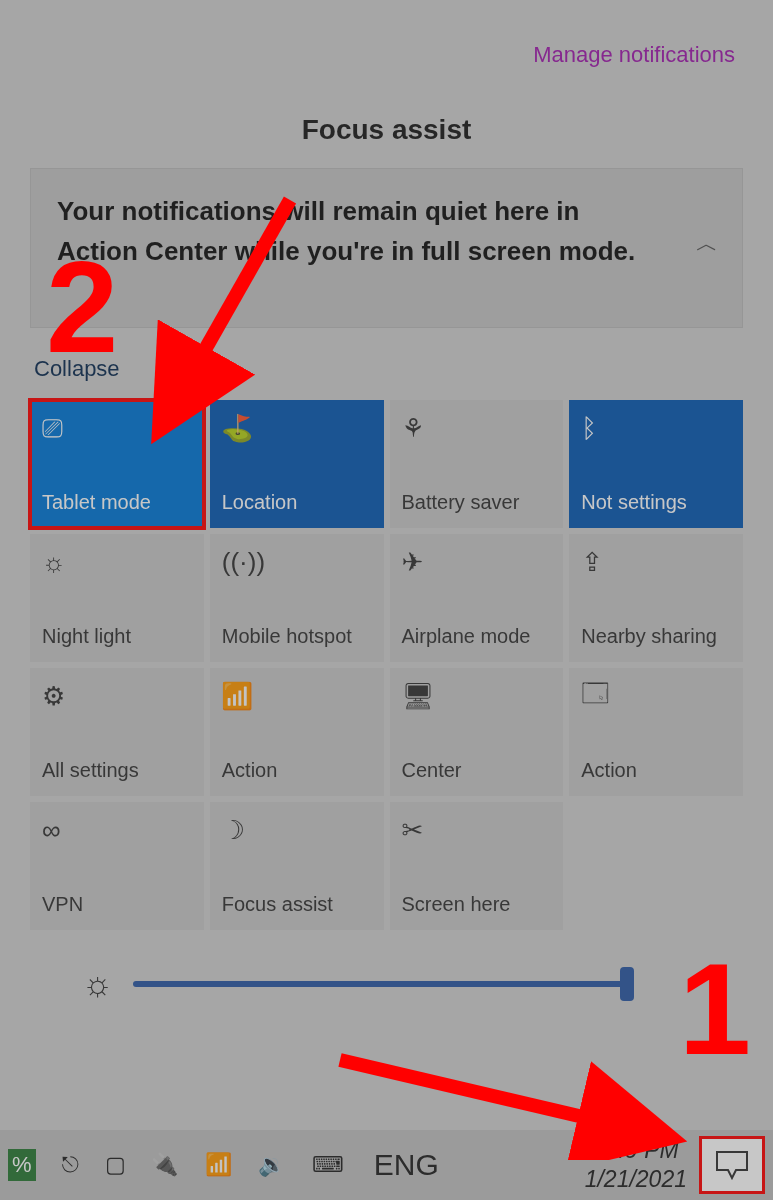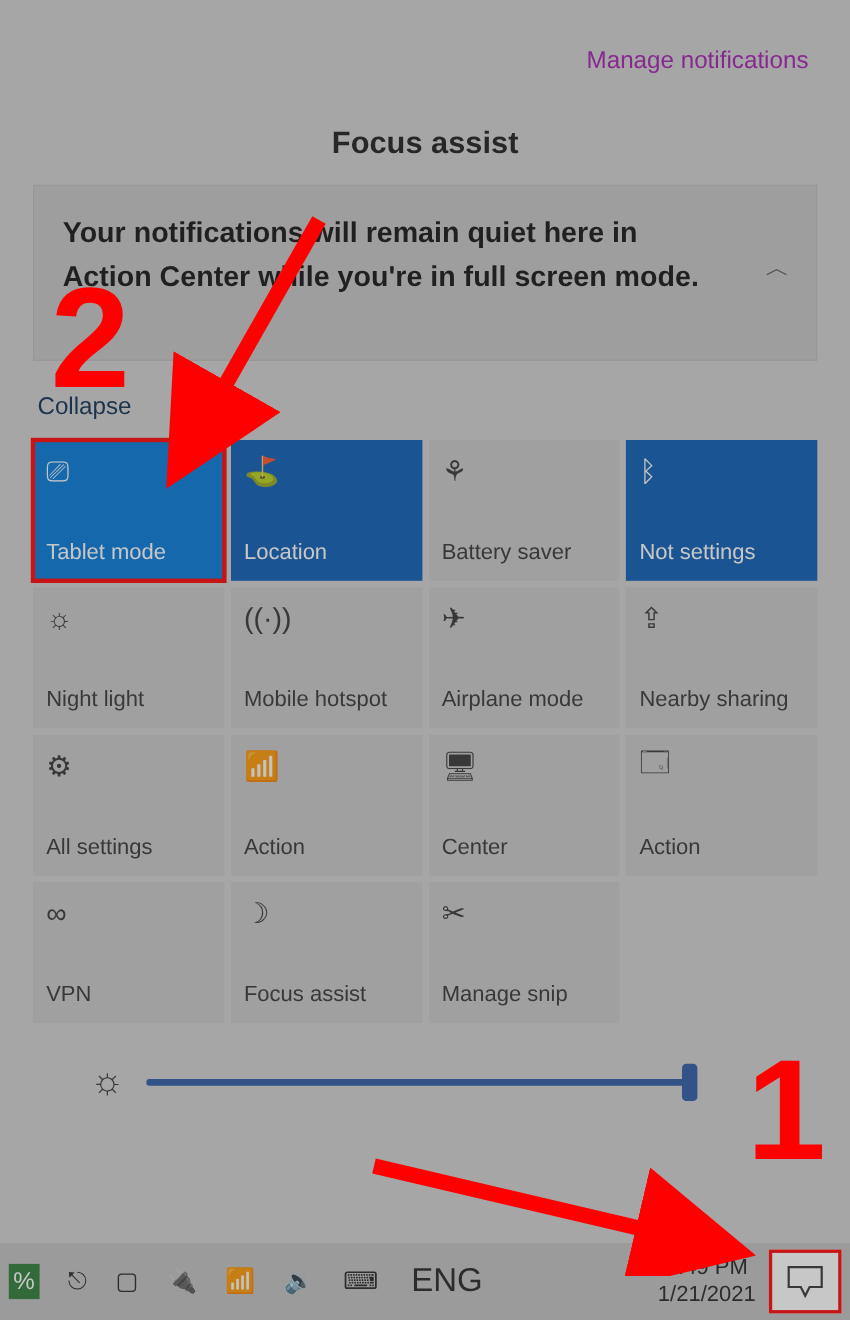--- a/index.html
+++ b/index.html
@@ -90,21 +90,21 @@
     position:absolute; left:0; right:0; bottom:0; height:70px;
     background:#c0c0c0;
     display:flex; align-items:center;
     padding:0 8px 0 8px;
     font-size:20px; color:#222;
   }
   .tray-group { display:flex; align-items:center; gap:26px; }
   .tray-icon { font-size:22px; }
   .lang { margin-left:30px; font-size:30px; }
   .spacer { flex:1; }
-  .datetime { text-align:center; margin-left:28px; font-size:20px; line-height:1.25; }
+  .datetime { text-align:center; margin-left:28px; font-size:23px; line-height:1.25;font-style:italic; }
   .ac-btn {
     width:66px; height:58px; margin-left:12px;
     background:#fff; border:3px solid #ff0000;
     display:flex; align-items:center; justify-content:center;
     font-size:30px; color:#333;
   }
   .overlay {
     position:absolute; inset:0; pointer-events:none;
     background:rgba(70,70,70,0.30);
   }
@@ -182,21 +182,21 @@
       <div class="tile">
         <div class="icon">∞</div>
         <div>VPN</div>
       </div>
       <div class="tile">
         <div class="icon">☽</div>
         <div>Focus assist</div>
       </div>
       <div class="tile">
         <div class="icon">✂</div>
-        <div>Manage snip</div>
+        <div>Screen here</div>
       </div>
     </div>
 
   <div class="slider-row">
     <span class="sun-icon">☼</span>
     <div class="slider">
       <div class="slider-thumb"></div>
     </div>
   </div>
 </div>

